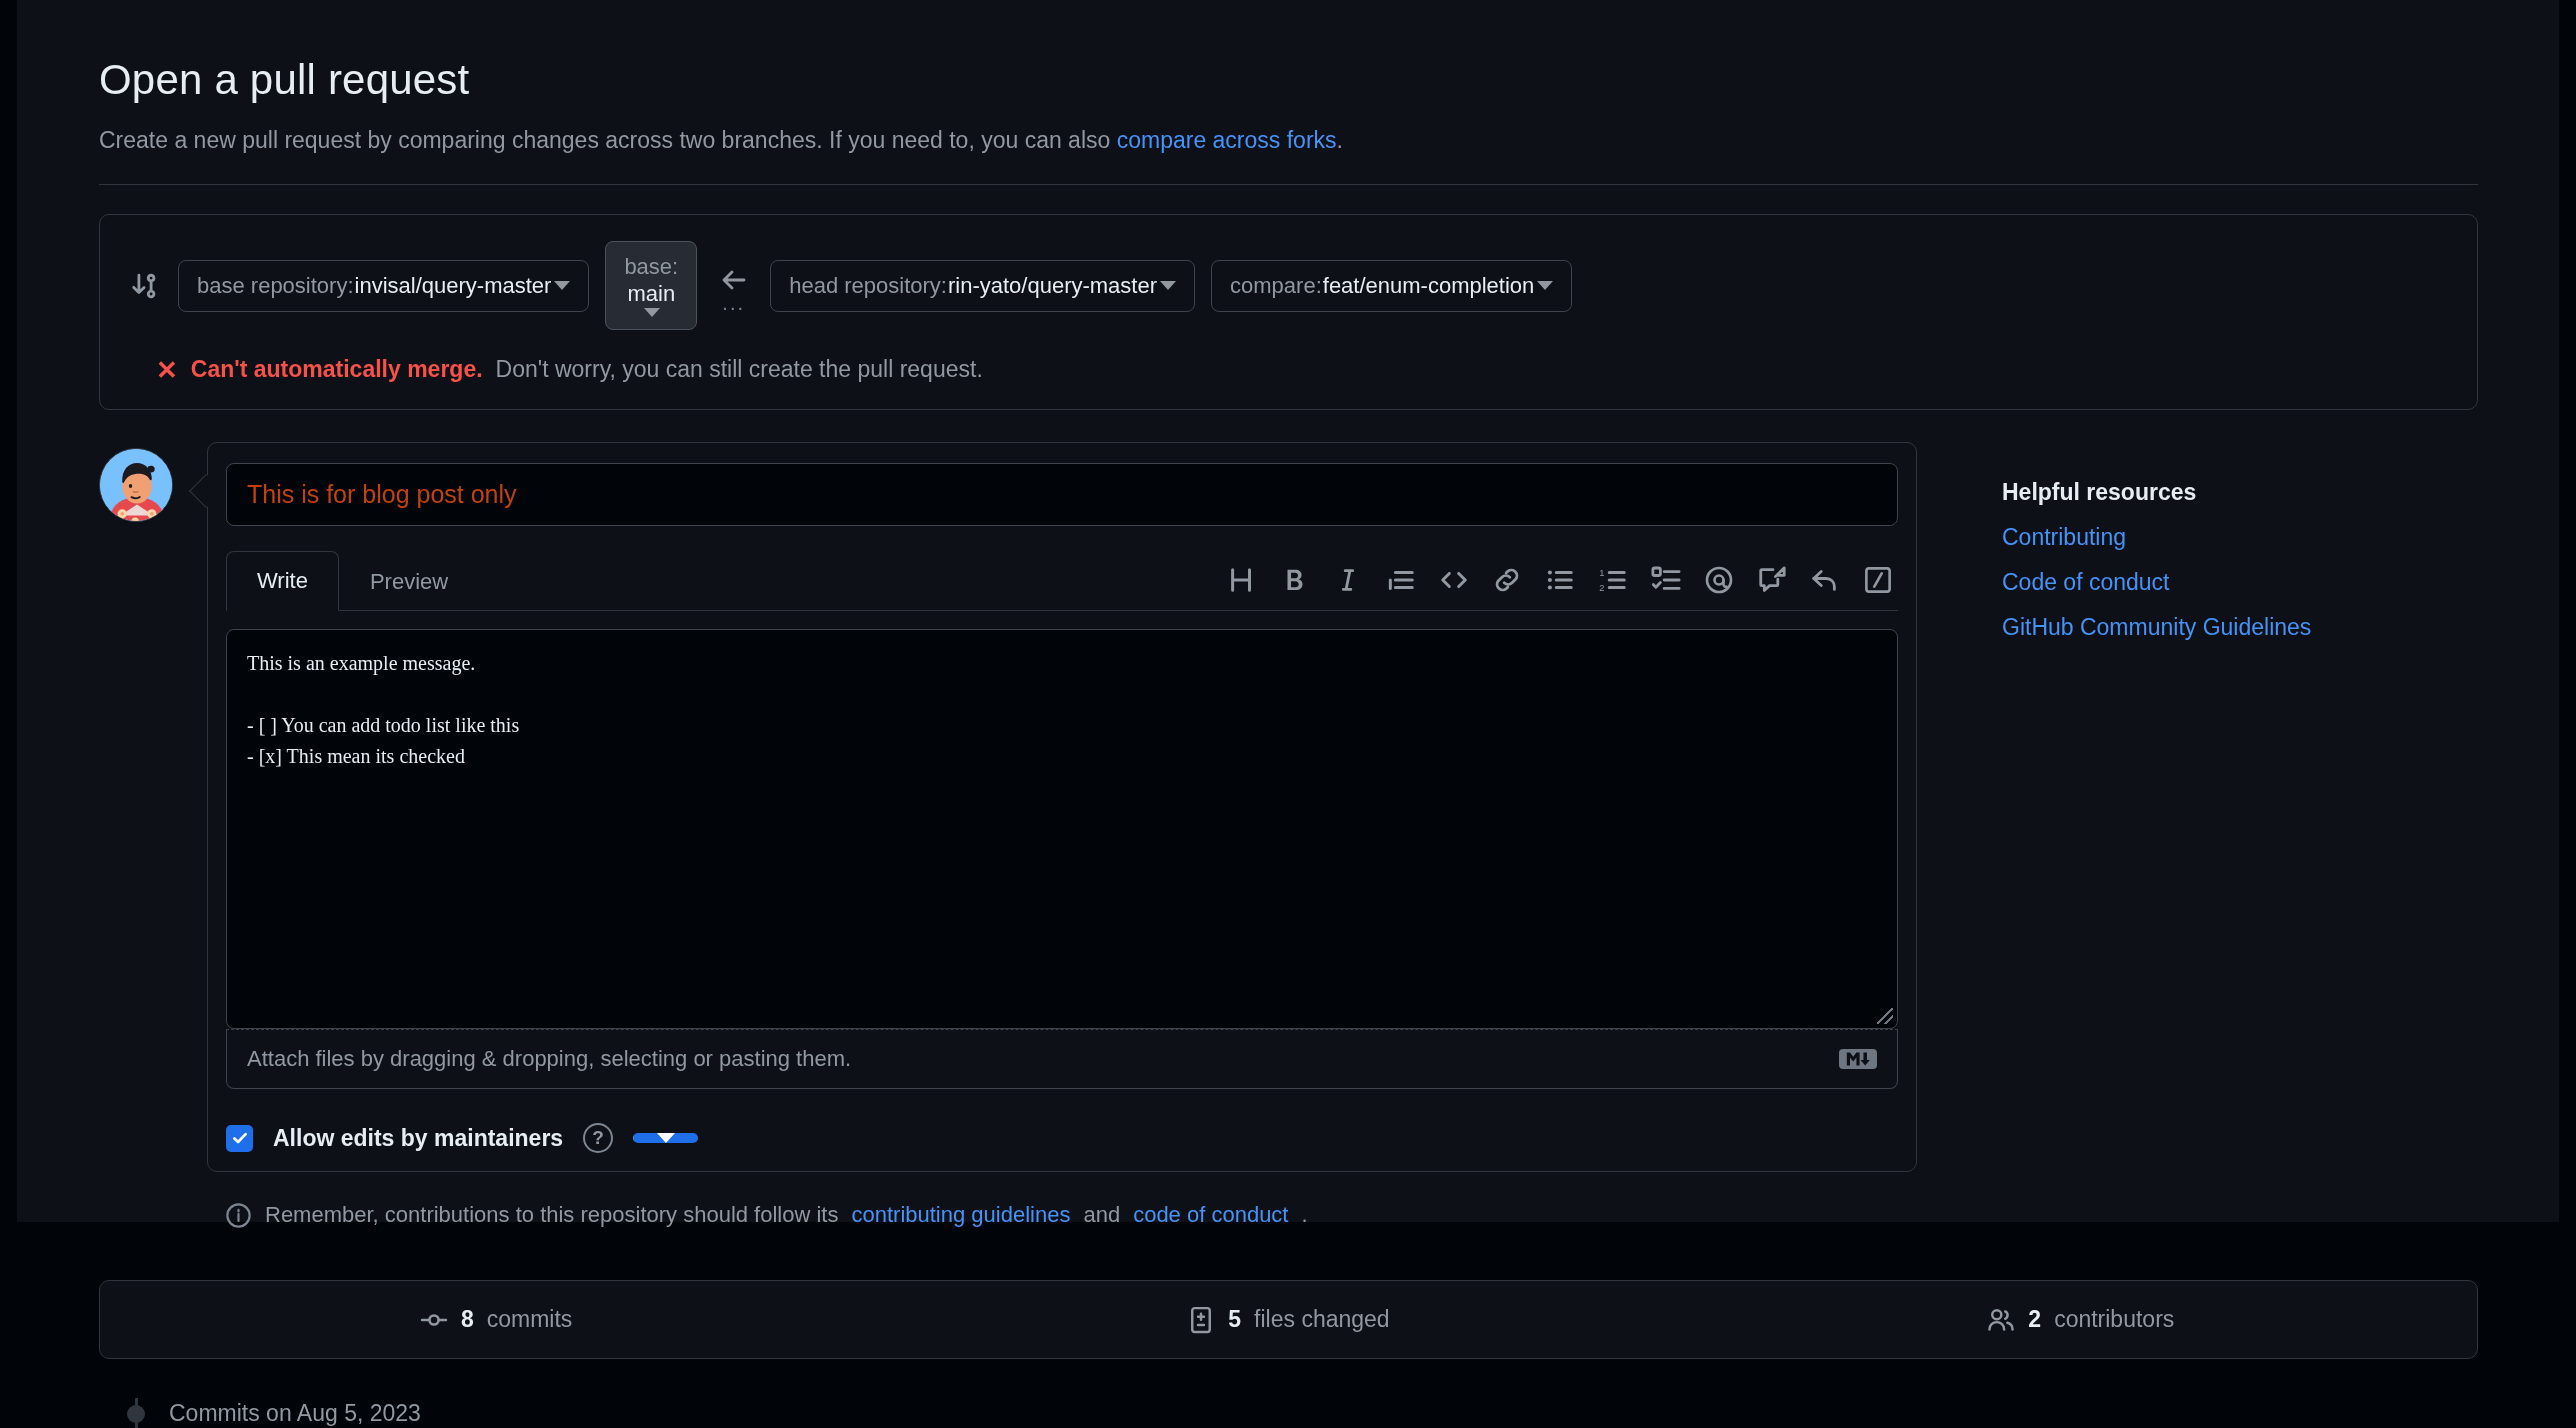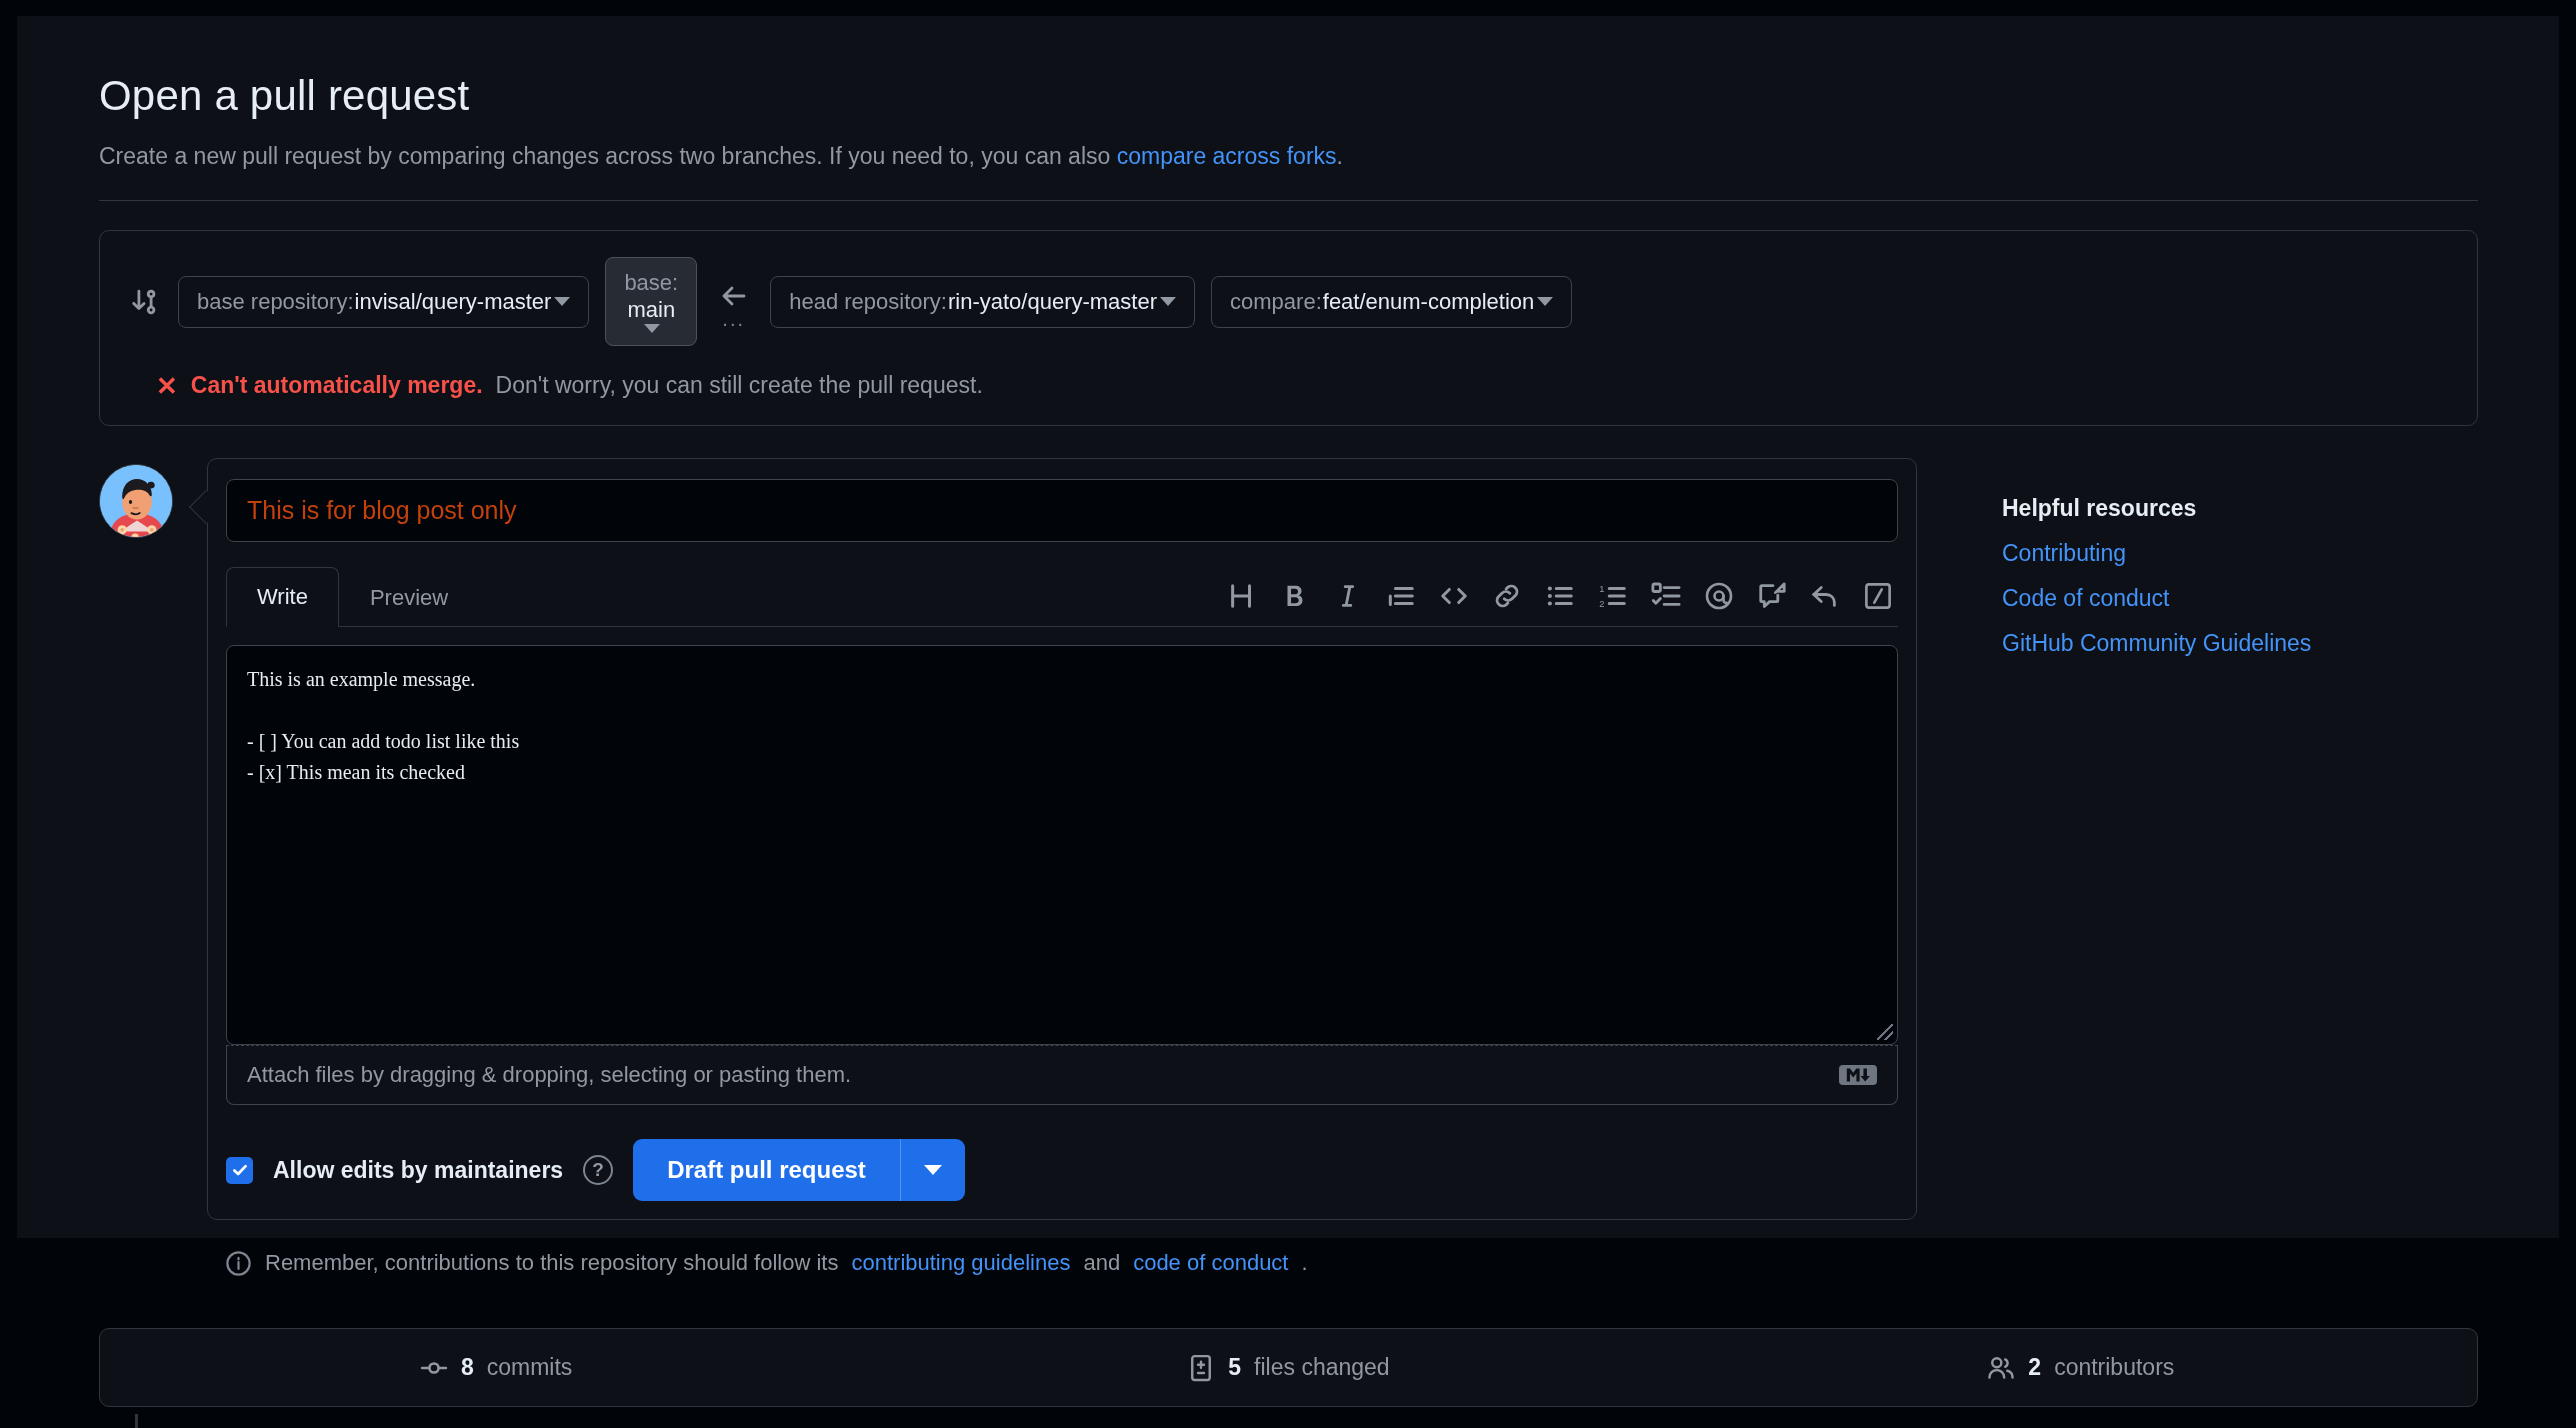--- a/index.html
+++ b/index.html
@@ -8,21 +8,21 @@
     width: 2576px; height: 1429px;
     background: #0d1117;
     font-family: "Liberation Sans", sans-serif;
     overflow: hidden;
   }
   body { background: #010409; }
   .page {
     position: relative;
     width: 2576px; height: 1222px;
     background: #0d1117;
-    margin: 16px auto;
+    margin: 0 auto;
   }
   .sidestrip-l { position:absolute; left:0; top:0; width:17px; height:1429px; background:#010409; }
   .sidestrip-r { position:absolute; right:0; top:0; width:17px; height:1429px; background:#010409; }
 
   .content { position:absolute; left:99px; top:0; width: 2379px; }
 
   h1.title {
     font-size: 42px; font-weight: 400; color: #e6edf3;
     margin: 56px 0 0 0; letter-spacing: 0.2px;
   }
@@ -347,21 +347,20 @@
 
             <div class="actionrow">
               <span class="chk">
                 <svg width="18" height="18" viewBox="0 0 16 16" fill="none" stroke="#fff" stroke-width="2.4">
                     <path d="M3 8.4 6.3 11.6 13 4.6" stroke-linecap="round" stroke-linejoin="round"></path>
                   </svg>
               </span>
               <span class="chk-label">Allow edits by maintainers</span>
               <span class="q-icon">?</span>
               <span class="btn-primary">
-                <span class="main">Draft pull request</span>
                 <span class="split">
                     <span class="caret-w"></span>
                   </span>
               </span>
             </div>
 
           </div>
         </div>
 
         <div class="remember">

